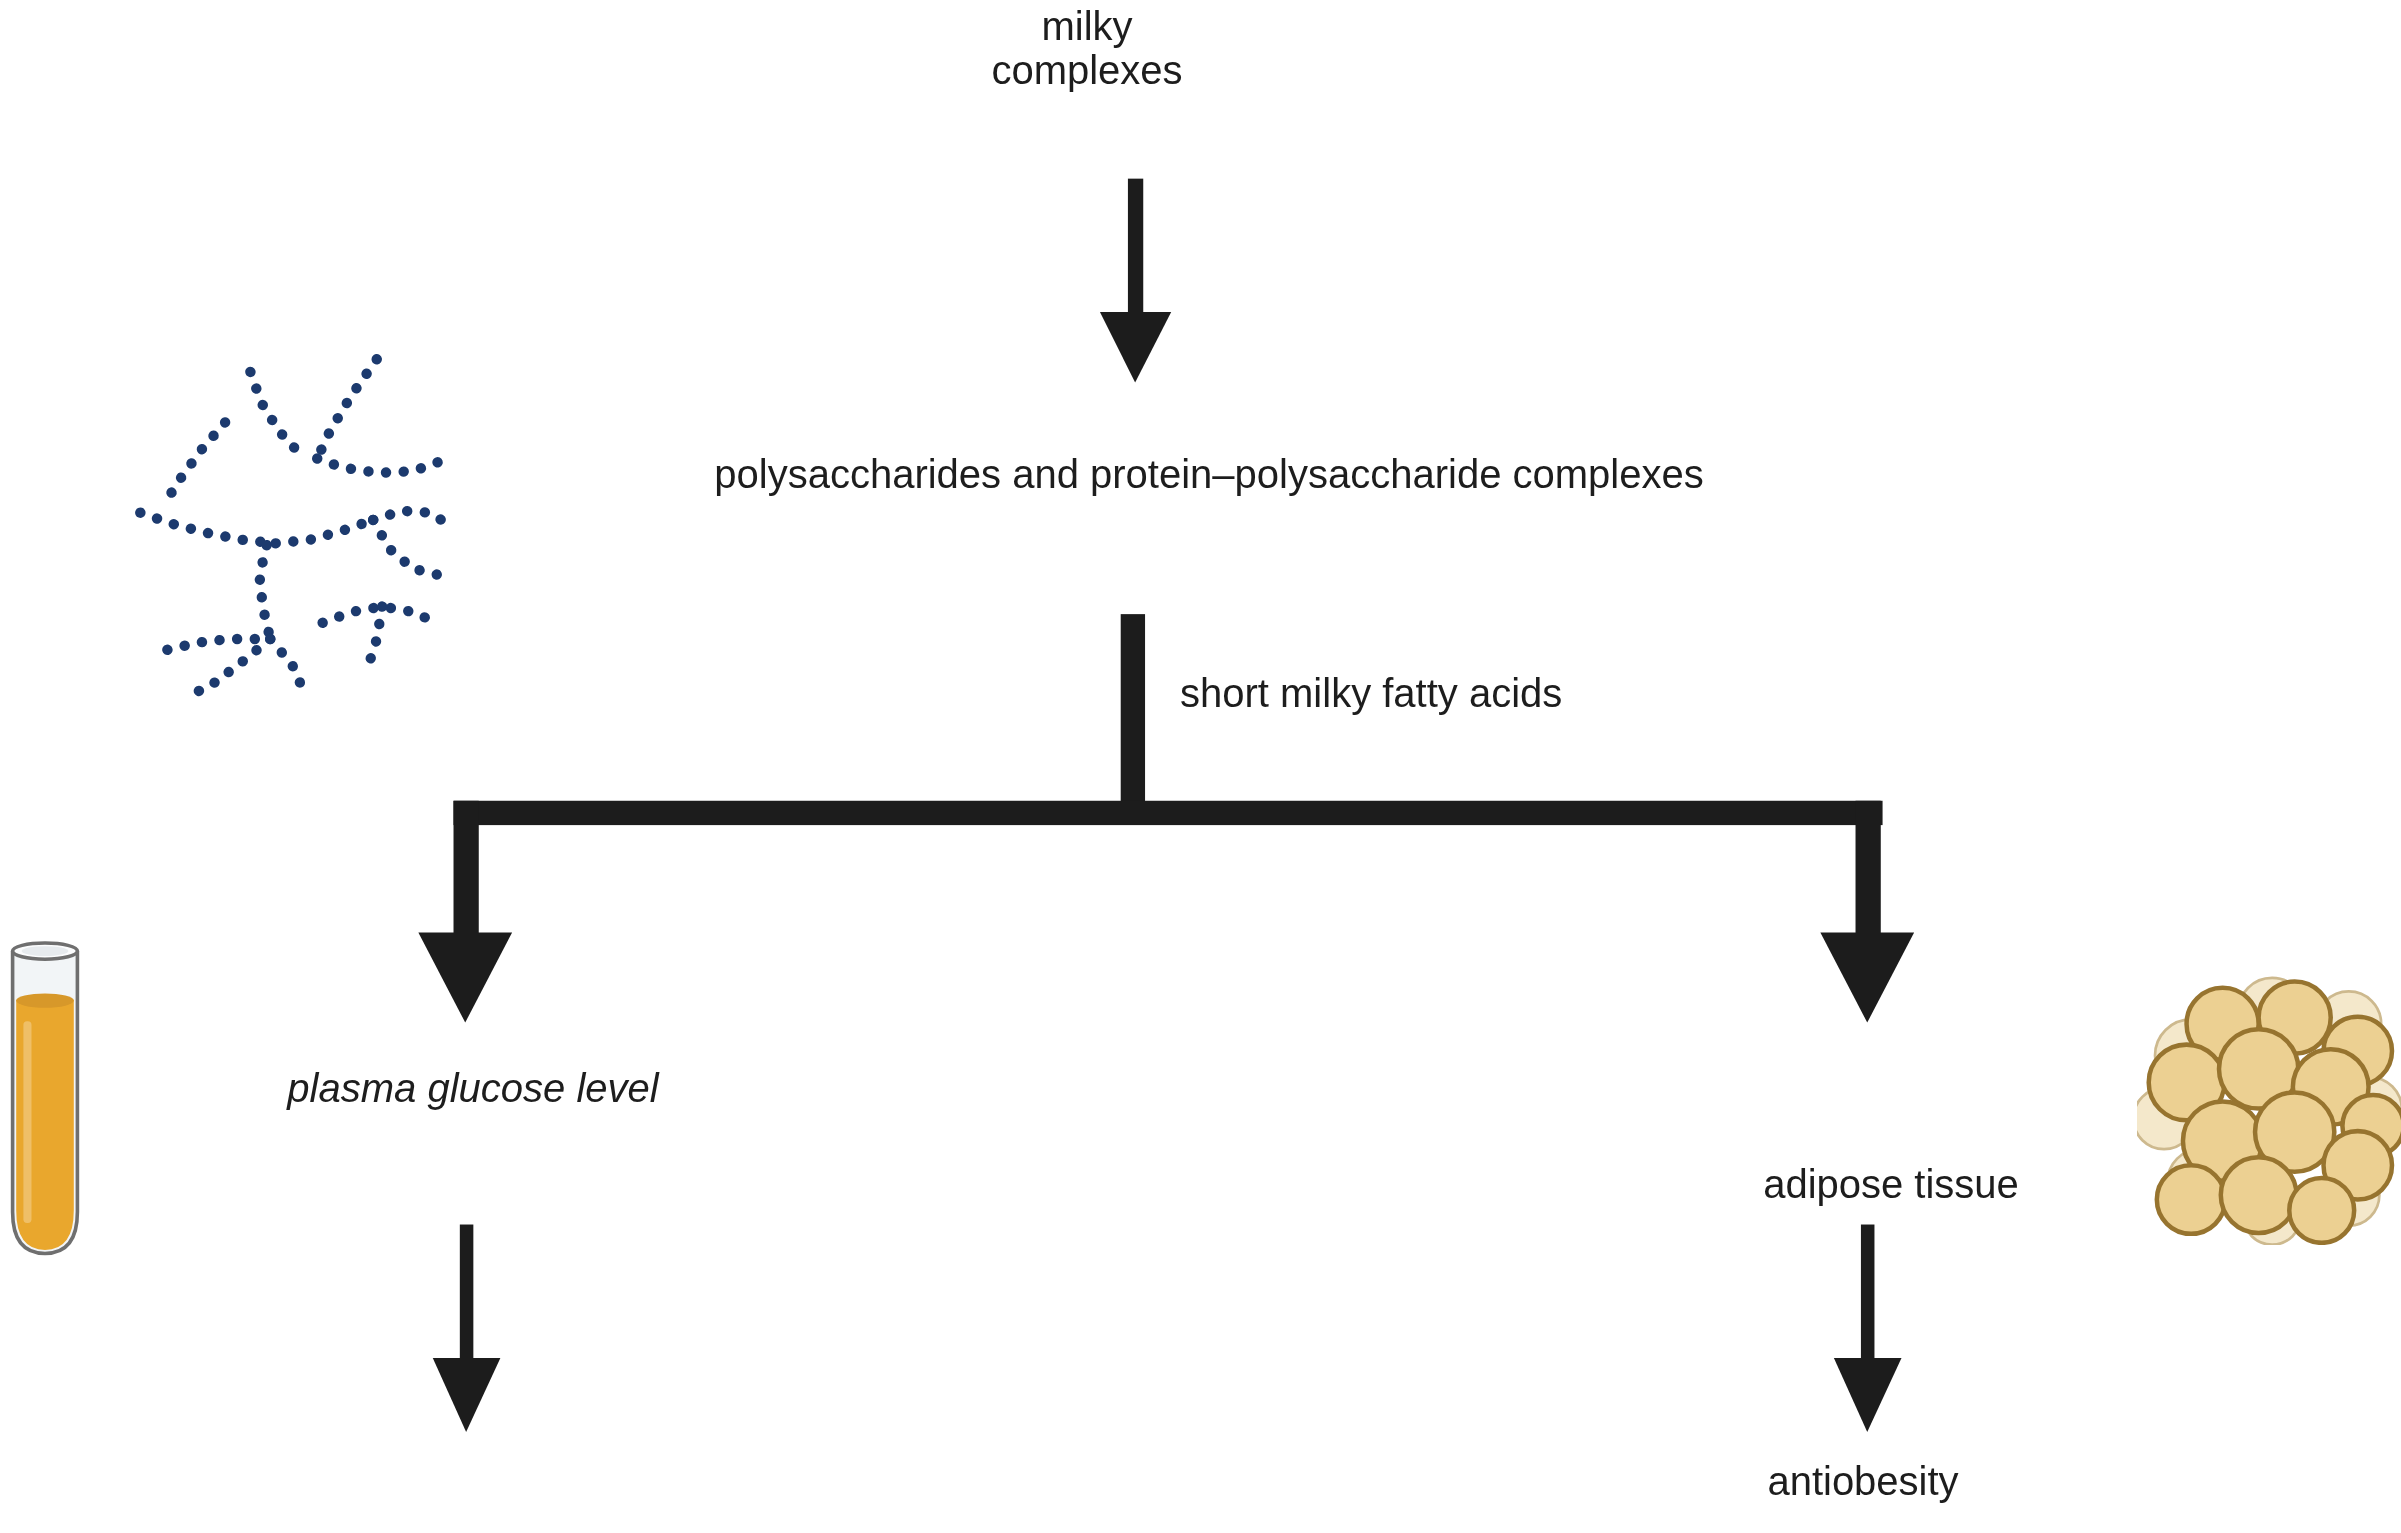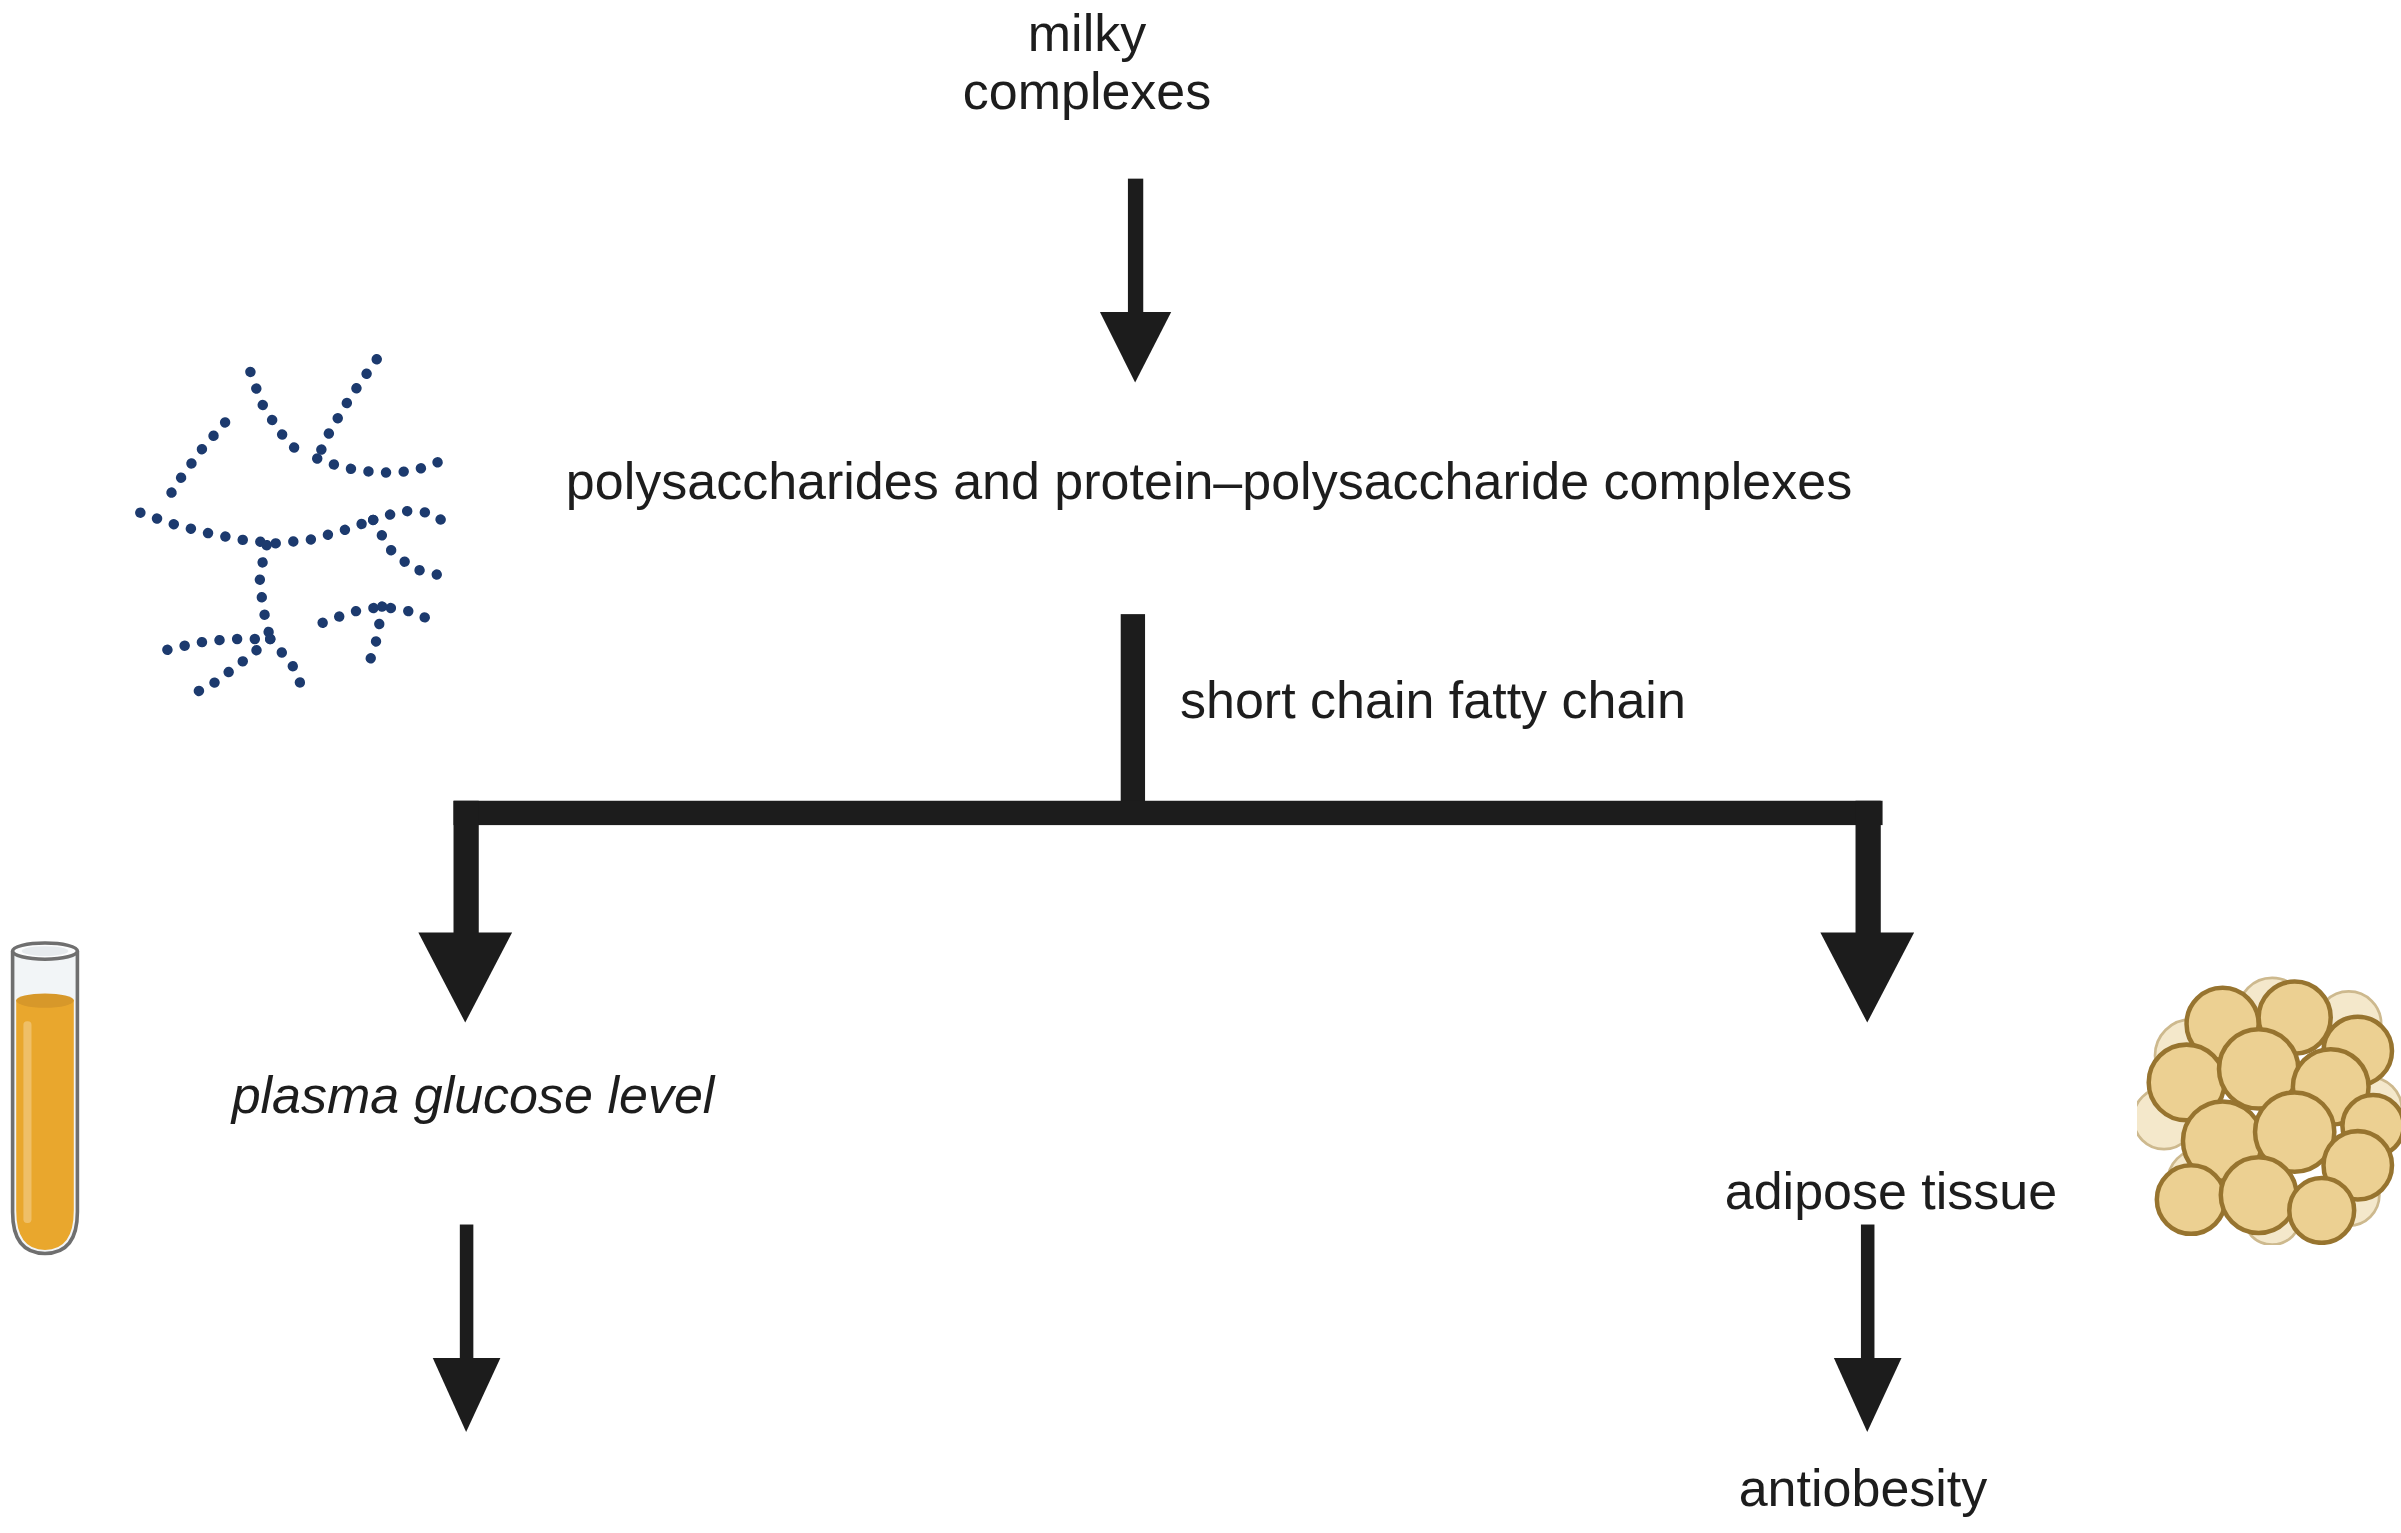--- a/index.html
+++ b/index.html
@@ -16,21 +16,21 @@
     overflow: hidden;
   }
   .layer {
     position: absolute;
     left: 0;
     top: 0;
   }
   .label {
     position: absolute;
     color: var(--text, #1d1d1d);
-    font-size: 52px;
+    font-size: 40px;
     line-height: 1.12;
     white-space: nowrap;
     transform: translateX(-50%);
     text-align: center;
   }
   .label .line { display: block; }
   .label.left-anchored {
     transform: none;
     text-align: left;
   }
@@ -123,21 +123,21 @@
     </g>
   </svg>
 
   <div class="label" style="left:1087px; top:3.6px;">
     <span class="line">milky</span>
     <span class="line">complexes</span>
   </div>
 
   <div class="label" style="left:1209px; top:452px;">polysaccharides and protein–polysaccharide complexes</div>
 
-  <div class="label left-anchored" style="left:1180px; top:671px;">short chain fatty chain</div>
+  <div class="label left-anchored" style="left:1180px; top:671px;">short milky fatty acids</div>
 
   <div class="label" style="left:473px; top:1066px;font-style:italic;">plasma glucose level</div>
 
   <div class="label" style="left:1891px; top:1118px;margin-top:44px;">adipose tissue</div>
 
 
   <div class="label" style="left:1863px; top:1459px;">antiobesity</div>
 
 </div>
 

